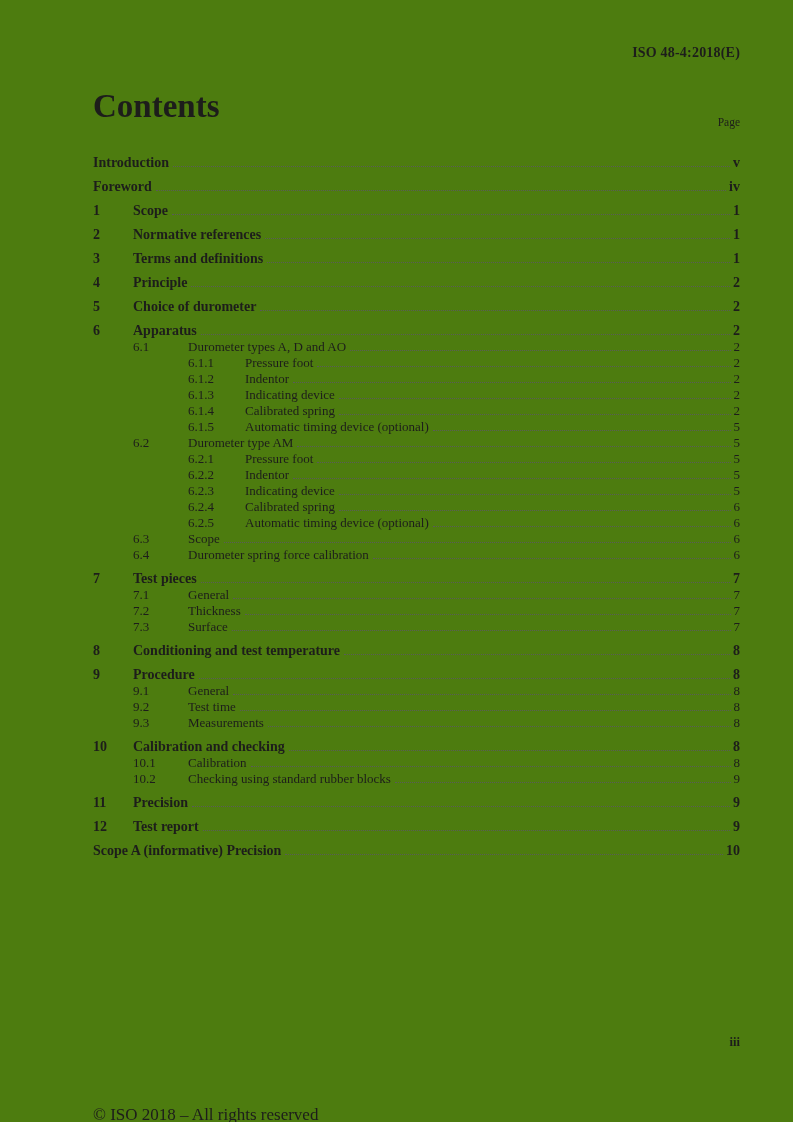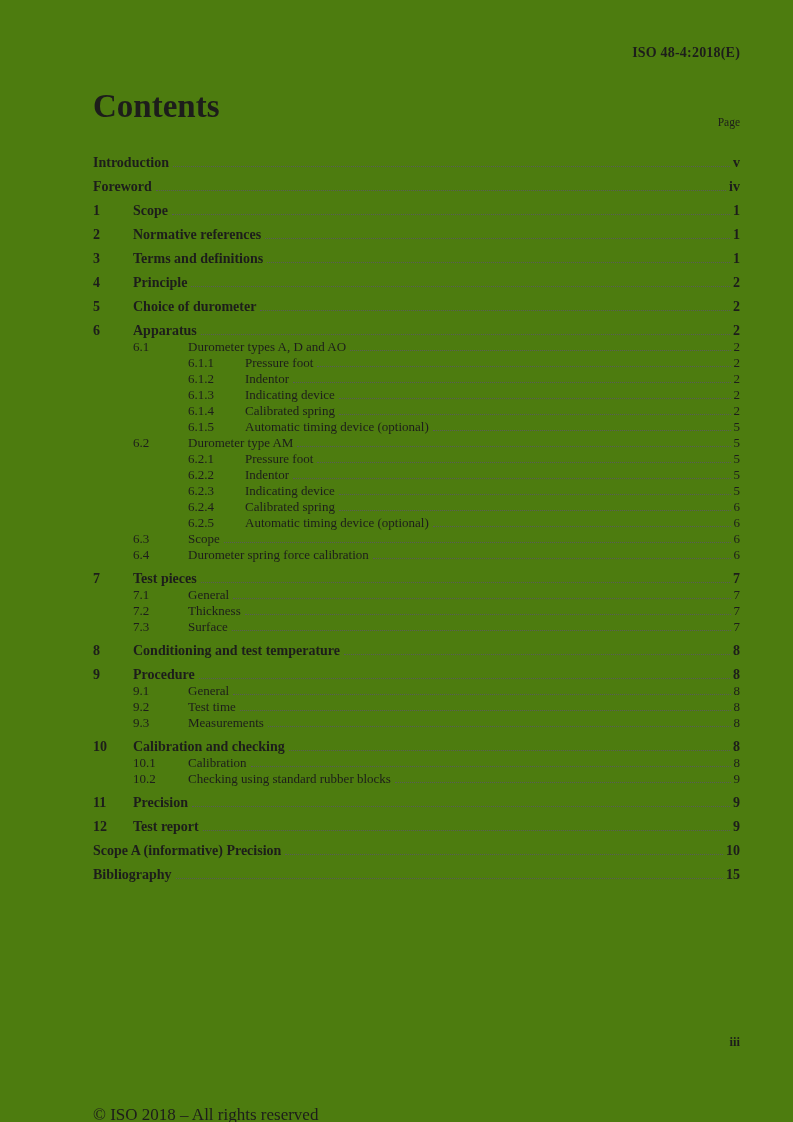--- a/index.html
+++ b/index.html
@@ -285,24 +285,19 @@
         <span class="num">12</span>
         <span class="ttl">Test report</span>
         <span class="leader"></span>
         <span class="pagenum">9</span>
       </div>
       <div class="row lvl0">
         <span class="ttl"><span style="font-weight: bold;">Scope A</span><span style="font-weight: bold;"> (informative) </span><span style="font-weight: bold;">Precision</span></span>
         <span class="leader"></span>
         <span class="pagenum">10</span>
       </div>
-      <div class="row lvl0">
-        <span class="ttl">Bibliography</span>
-        <span class="leader"></span>
-        <span class="pagenum">15</span>
-      </div>
     </div>
 
   <div class="footer-copy">© ISO 2018 – All rights reserved</div>
 
   <div class="footer-page">iii</div>
 
 </div>
 
 </body></html>

